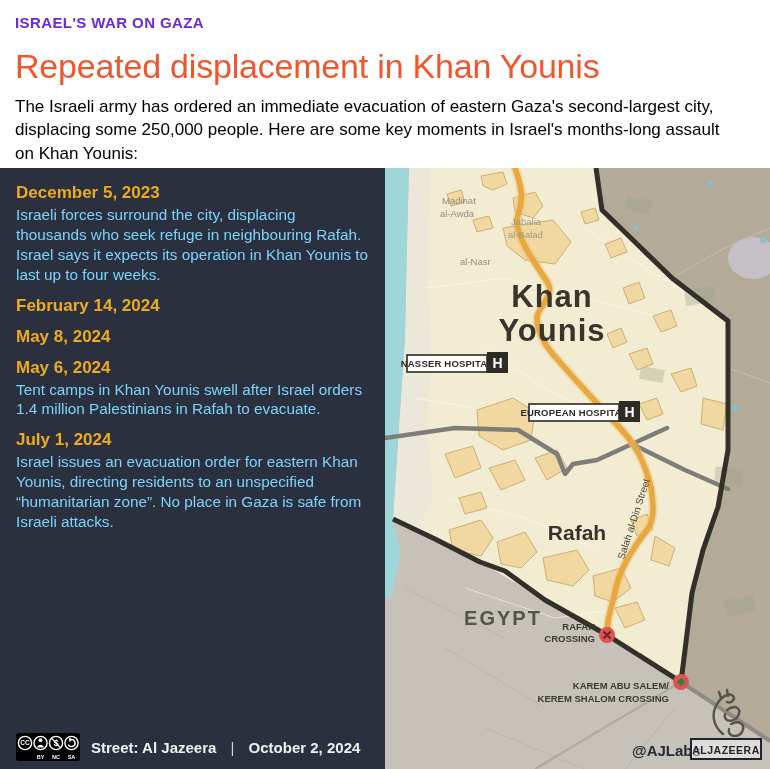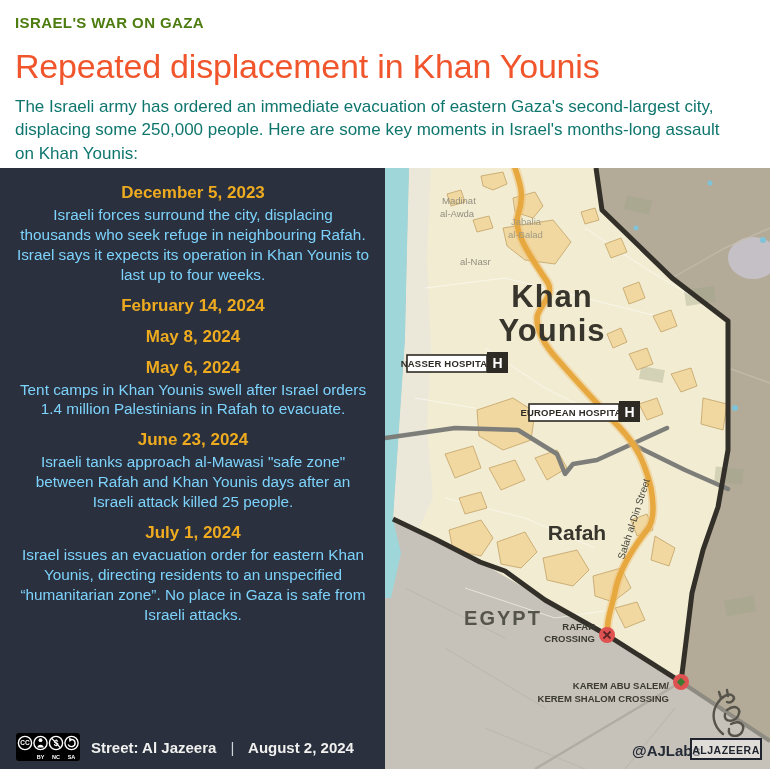--- a/index.html
+++ b/index.html
@@ -2,27 +2,27 @@
 <html><head>
 <meta charset="utf-8">
 <style>
   * { margin:0; padding:0; box-sizing:border-box; }
   body { font-family:"Liberation Sans", sans-serif; background:#ffffff; }
   #canvas {
     position:relative; width:770px; height:769px; background:#ffffff; overflow:hidden;
   }
   
   .header { position:absolute; left:15px; top:14px; width:740px; }
-  .kicker { font-size:15px; font-weight:800; letter-spacing:.4px; color:#4d7c0f; }
+  .kicker { font-size:15px; font-weight:800; letter-spacing:.4px; color:#6d28d9; }
   .title  { font-size:34px; font-weight:500; color:#f0552c; margin-top:16px; letter-spacing:-.2px; }
-  .intro  { font-size:17px; color:#0f766e; margin-top:9px; line-height:1.38; width:706px; }
+  .intro  { font-size:17px; color:#000000; margin-top:9px; line-height:1.38; width:706px; }
   
   .panel {
     position:absolute; left:0; top:168px; width:385px; height:601px;
-    background:#2a303e; padding:15px 15px 4px 16px;text-align:center;
+    background:#2a303e; padding:15px 15px 4px 16px;
   }
   .entry { margin-bottom:11px; }
   .entry h3 { font-size:17px; font-weight:700; color:#eeab1f; margin-bottom:2px; }
   .entry p  { font-size:15.3px; color:#7dd3fc; line-height:1.3; }
   .panel-footer {
     position:absolute; left:16px; bottom:7px; display:flex; align-items:center; gap:11px;
   }
   .source-line { font-size:15px; font-weight:700; color:#f0f0ee; white-space:nowrap; }
   .source-line .sep { margin:0 10px; font-weight:400; color:#cfd2d6; }
   
@@ -47,24 +47,20 @@
     </div>
     <div class="entry">
       <h3>February 14, 2024</h3>
     </div>
     <div class="entry">
       <h3>May 8, 2024</h3>
     </div>
     <div class="entry">
       <h3>May 6, 2024</h3>
       <p>Tent camps in Khan Younis swell after Israel orders 1.4 million Palestinians in Rafah to evacuate.</p>
-    </div>
-    <div class="entry">
-      <h3>June 23, 2024</h3>
-      <p>Israeli tanks approach al-Mawasi "safe zone" between Rafah and Khan Younis days after an Israeli attack killed 25 people.</p>
     </div>
     <div class="entry">
       <h3>July 1, 2024</h3>
       <p>Israel issues an evacuation order for eastern Khan Younis, directing residents to an unspecified “humanitarian zone”. No place in Gaza is safe from Israeli attacks.</p>
     </div>
 
     <div class="panel-footer">
 
       <svg width="64" height="29" viewBox="0 0 64 29">
         <rect x="0" y="0" width="64" height="28" rx="3" fill="#000000"></rect>
@@ -85,21 +81,21 @@
           <path d="M52.2 11.5 A3.6 3.6 0 1 0 55.5 6.4" fill="none" stroke="#ffffff" stroke-width="1.4"></path>
           <path d="M53 4.6 L56.8 6.5 L53.4 8.9 Z" fill="#ffffff"></path>
         </g>
         <text x="24.5" y="25.6" font-size="5.5" font-weight="700" fill="#ffffff" text-anchor="middle">BY</text>
         <text x="40" y="25.6" font-size="5.5" font-weight="700" fill="#ffffff" text-anchor="middle">NC</text>
         <text x="55.5" y="25.6" font-size="5.5" font-weight="700" fill="#ffffff" text-anchor="middle">SA</text>
       </svg>
       <div class="source-line">
         <span>Street: Al Jazeera</span>
         <span class="sep">|</span>
-        <span>August 2, 2024</span>
+        <span>October 2, 2024</span>
       </div>
     </div>
   </div>
 
   <div class="map">
     <svg width="385" height="601" viewBox="0 0 385 601">
 
       <rect x="0" y="0" width="385" height="601" fill="#c6c2b9"></rect>
 
       <polygon points="211,0 217,42 287,110 343,153 343,282 333,339 318,382 307,425 300,482 296,514 385,572 385,0" fill="#b3ab98"></polygon>

